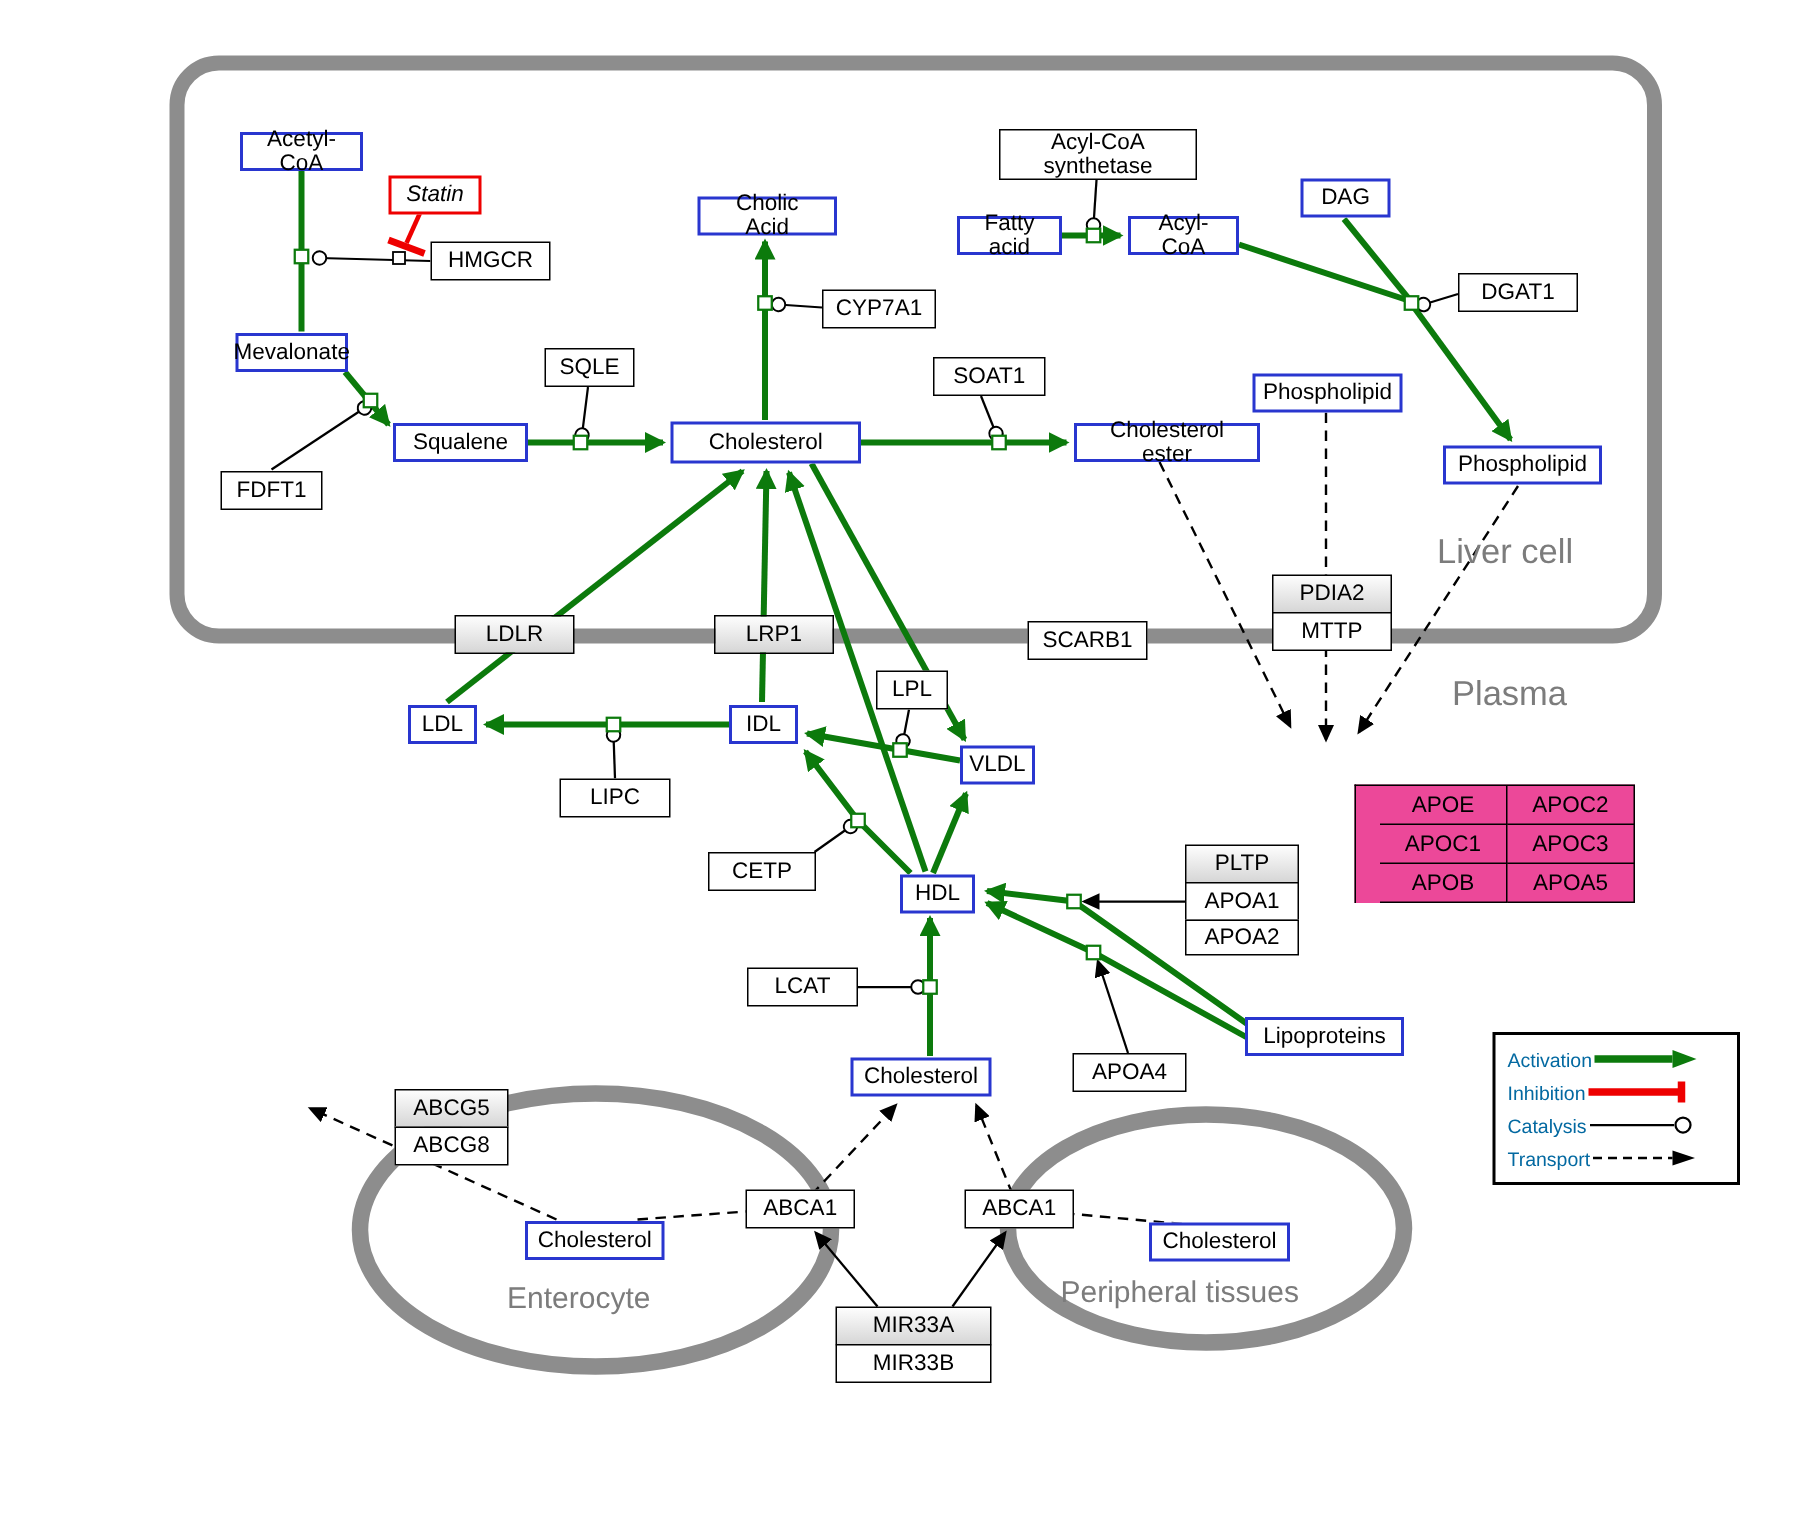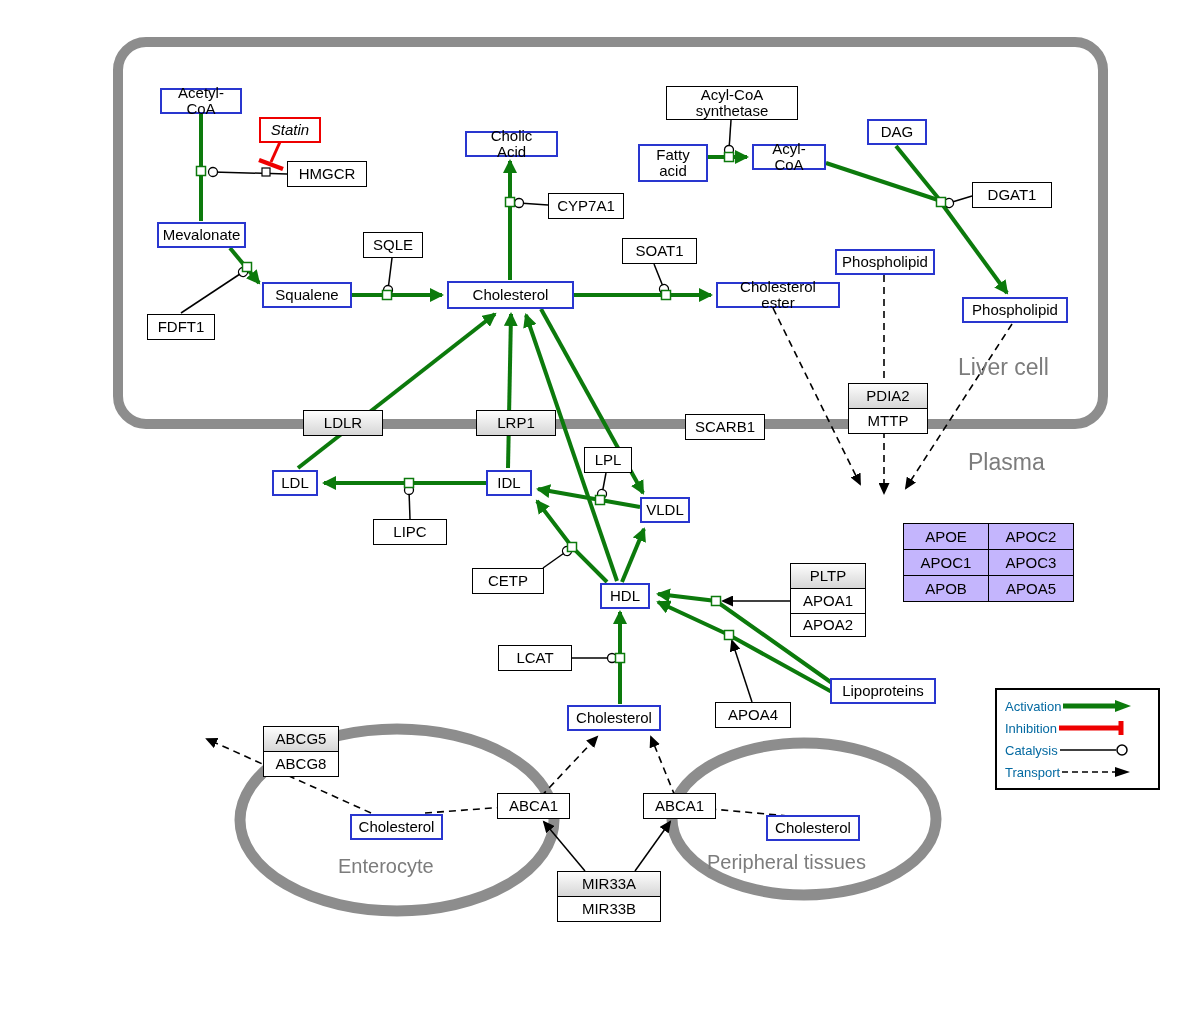--- a/index.html
+++ b/index.html
@@ -8,21 +8,21 @@
   #edges{position:absolute;left:0;top:0;}
   .box{position:absolute;box-sizing:border-box;background:#fff;display:flex;
        align-items:center;justify-content:center;text-align:center;
        font-size:15px;line-height:16px;color:#000;padding:0 14px;}
   .met{border:2px solid #2936cf;}
   .enz{border:1px solid #000;}
   .red{border:2px solid #ee0000;font-style:italic;}
   .gray{background:linear-gradient(180deg,#fdfdfd 0%,#d6d6d6 100%);}
   .rlabel{position:absolute;color:#7c7c7c;font-weight:normal;}
   .apotable{position:absolute;display:grid;grid-template-columns:85px 85px;
-            grid-auto-rows:26px;border-top:1px solid #000;border-left:1px solid #000;background:#c4b5fd;}
+            grid-auto-rows:26px;border-top:1px solid #000;border-left:1px solid #000;background:#ec4899;padding-left:16px;}
   .apocell{border-right:1px solid #000;border-bottom:1px solid #000;display:flex;
            align-items:center;justify-content:center;font-size:15px;}
   .legend{position:absolute;border:2px solid #000;background:#fff;display:flex;
           flex-direction:column;justify-content:space-around;padding:5px 8px;box-sizing:border-box;}
   .lrow{display:flex;align-items:center;justify-content:flex-start;font-size:13px;color:#0369a1;}
 </style>
 </head>
 <body>
 
 <div id="stage">
@@ -116,31 +116,31 @@
     <rect x="711.5" y="596.5" width="9" height="9"></rect>
     <rect x="724.5" y="630.5" width="9" height="9"></rect>
     <rect x="567.5" y="542.5" width="9" height="9"></rect>
   </g>
   <rect x="262" y="168" width="8" height="8" fill="#fff" stroke="#000" stroke-width="1.2"></rect>
 </svg>
 
 <div class="box met" style="left:160px;top:88px;width:82px;height:26px">Acetyl-CoA</div>
 <div class="box red" style="left:259px;top:117px;width:62px;height:26px">Statin</div>
 <div class="box enz" style="left:287px;top:161px;width:80px;height:26px">HMGCR</div>
-<div class="box met" style="left:157px;top:222px;width:89px;height:26px">Mevalonate</div>
+<div class="box met" style="left:157px;top:222px;width:75px;height:26px">Mevalonate</div>
 <div class="box enz" style="left:147px;top:314px;width:68px;height:26px">FDFT1</div>
 <div class="box met" style="left:262px;top:282px;width:90px;height:26px">Squalene</div>
 <div class="box enz" style="left:363px;top:232px;width:60px;height:26px">SQLE</div>
 <div class="box met" style="left:465px;top:131px;width:93px;height:26px">Cholic Acid</div>
 <div class="box enz" style="left:548px;top:193px;width:76px;height:26px">CYP7A1</div>
 <div class="box met" style="left:447px;top:281px;width:127px;height:28px">Cholesterol</div>
 <div class="box enz" style="left:622px;top:238px;width:75px;height:26px">SOAT1</div>
 <div class="box met" style="left:716px;top:282px;width:124px;height:26px">Cholesterol ester</div>
 <div class="box enz" style="left:666px;top:86px;width:132px;height:34px">Acyl-CoA synthetase</div>
-<div class="box met" style="left:638px;top:144px;width:70px;height:38px">Fatty acid</div>
+<div class="box met" style="left:638px;top:144px;width:70px;height:26px">Fatty acid</div>
 <div class="box met" style="left:752px;top:144px;width:74px;height:26px">Acyl-CoA</div>
 <div class="box met" style="left:867px;top:119px;width:60px;height:26px">DAG</div>
 <div class="box enz" style="left:972px;top:182px;width:80px;height:26px">DGAT1</div>
 <div class="box met" style="left:835px;top:249px;width:100px;height:26px">Phospholipid</div>
 <div class="box met" style="left:962px;top:297px;width:106px;height:26px">Phospholipid</div>
 
 <div class="box enz gray" style="left:303px;top:410px;width:80px;height:26px">LDLR</div>
 <div class="box enz gray" style="left:476px;top:410px;width:80px;height:26px">LRP1</div>
 <div class="box enz" style="left:685px;top:414px;width:80px;height:26px">SCARB1</div>
 <div class="box enz gray" style="left:848px;top:383px;width:80px;height:26px">PDIA2</div>

